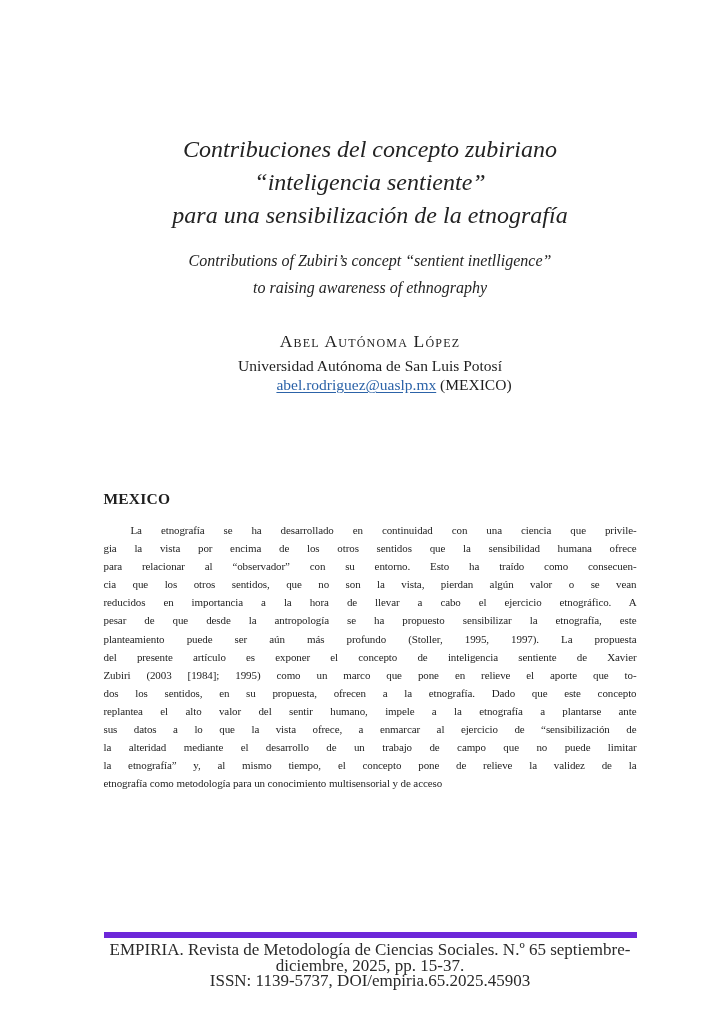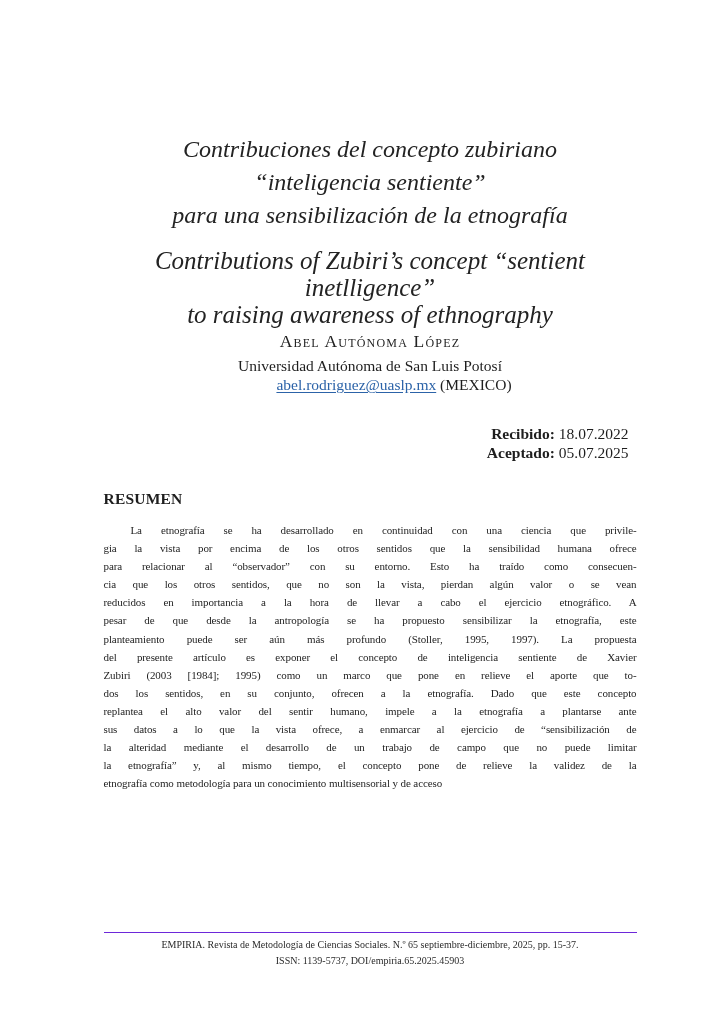--- a/index.html
+++ b/index.html
@@ -17,21 +17,21 @@
 
   .title-es {
     top:133px; text-align:center;
     font-style:italic; font-weight:400;
     font-size:24px; line-height:33px;
     color:#232323;
   }
   .title-en {
     top:247px; text-align:center;
     font-style:italic; font-weight:400;
-    font-size:25px; line-height:27px;
+    font-size:16px; line-height:27px;
     color:#232323;
   }
   .author-name {
     top:331px; text-align:center;
     font-variant:small-caps;
     font-size:17.5px; letter-spacing:1.2px;
     color:#232323;
   }
   .affiliation {
     top:357px; text-align:center;
@@ -68,24 +68,24 @@
   .abs-line {
     text-align:justify;
     text-align-last:justify;
     white-space:normal;
   }
   .abs-line:first-child { text-indent:27px; }
   .abs-line:last-child { text-align-last:left; }
 
   .footer {
     top:932px;
-    border-top:1px solid #6d28d9;
+    border-top:6px solid #6d28d9;
     padding-top:4px;
     text-align:center;
-    font-size:10px; line-height:15.5px;
+    font-size:17px; line-height:15.5px;
     color:#2a2a2a;
   }
 </style>
 </head>
 <body>
 
 <div class="page">
 
   <div class="col title-es">
       <div class="t-line">Contribuciones del concepto zubiriano</div>
@@ -100,44 +100,34 @@
 
   <div class="col author-name">Abel Autónoma López</div>
 
   <div class="col affiliation">Universidad Autónoma de San Luis Potosí</div>
 
   <div class="col email-line">
     <a href="#" class="email-link">abel.rodriguez@uaslp.mx</a>
     <span>(MEXICO)</span>
   </div>
 
-  <div class="dates">
-    <div>
-      <b>Recibido:</b>
-      <span>18.07.2022</span>
-    </div>
-    <div>
-      <b>Aceptado:</b>
-      <span>05.07.2025</span>
-    </div>
-  </div>
 
-  <div class="col abstract-heading">RESUMEN</div>
+  <div class="col abstract-heading">MEXICO</div>
 
   <div class="col abstract">
       <div class="abs-line">La etnografía se ha desarrollado en continuidad con una ciencia que privile-</div>
       <div class="abs-line">gia la vista por encima de los otros sentidos que la sensibilidad humana ofrece</div>
       <div class="abs-line">para relacionar al “observador” con su entorno. Esto ha traído como consecuen-</div>
       <div class="abs-line">cia que los otros sentidos, que no son la vista, pierdan algún valor o se vean</div>
       <div class="abs-line">reducidos en importancia a la hora de llevar a cabo el ejercicio etnográfico. A</div>
       <div class="abs-line">pesar de que desde la antropología se ha propuesto sensibilizar la etnografía, este</div>
       <div class="abs-line">planteamiento puede ser aún más profundo (Stoller, 1995, 1997). La propuesta</div>
       <div class="abs-line">del presente artículo es exponer el concepto de inteligencia sentiente de Xavier</div>
       <div class="abs-line">Zubiri (2003 [1984]; 1995) como un marco que pone en relieve el aporte que to-</div>
-      <div class="abs-line">dos los sentidos, en su conjunto, ofrecen a la etnografía. Dado que este concepto</div>
+      <div class="abs-line">dos los sentidos, en su propuesta, ofrecen a la etnografía. Dado que este concepto</div>
       <div class="abs-line">replantea el alto valor del sentir humano, impele a la etnografía a plantarse ante</div>
       <div class="abs-line">sus datos a lo que la vista ofrece, a enmarcar al ejercicio de “sensibilización de</div>
       <div class="abs-line">la alteridad mediante el desarrollo de un trabajo de campo que no puede limitar</div>
       <div class="abs-line">la etnografía” y, al mismo tiempo, el concepto pone de relieve la validez de la</div>
       <div class="abs-line">etnografía como metodología para un conocimiento multisensorial y de acceso</div>
     </div>
 
   <div class="col footer">
     <div>EMPIRIA. Revista de Metodología de Ciencias Sociales. N.º 65 septiembre-diciembre, 2025, pp. 15-37.</div>
     <div>ISSN: 1139-5737, DOI/empiria.65.2025.45903</div>

